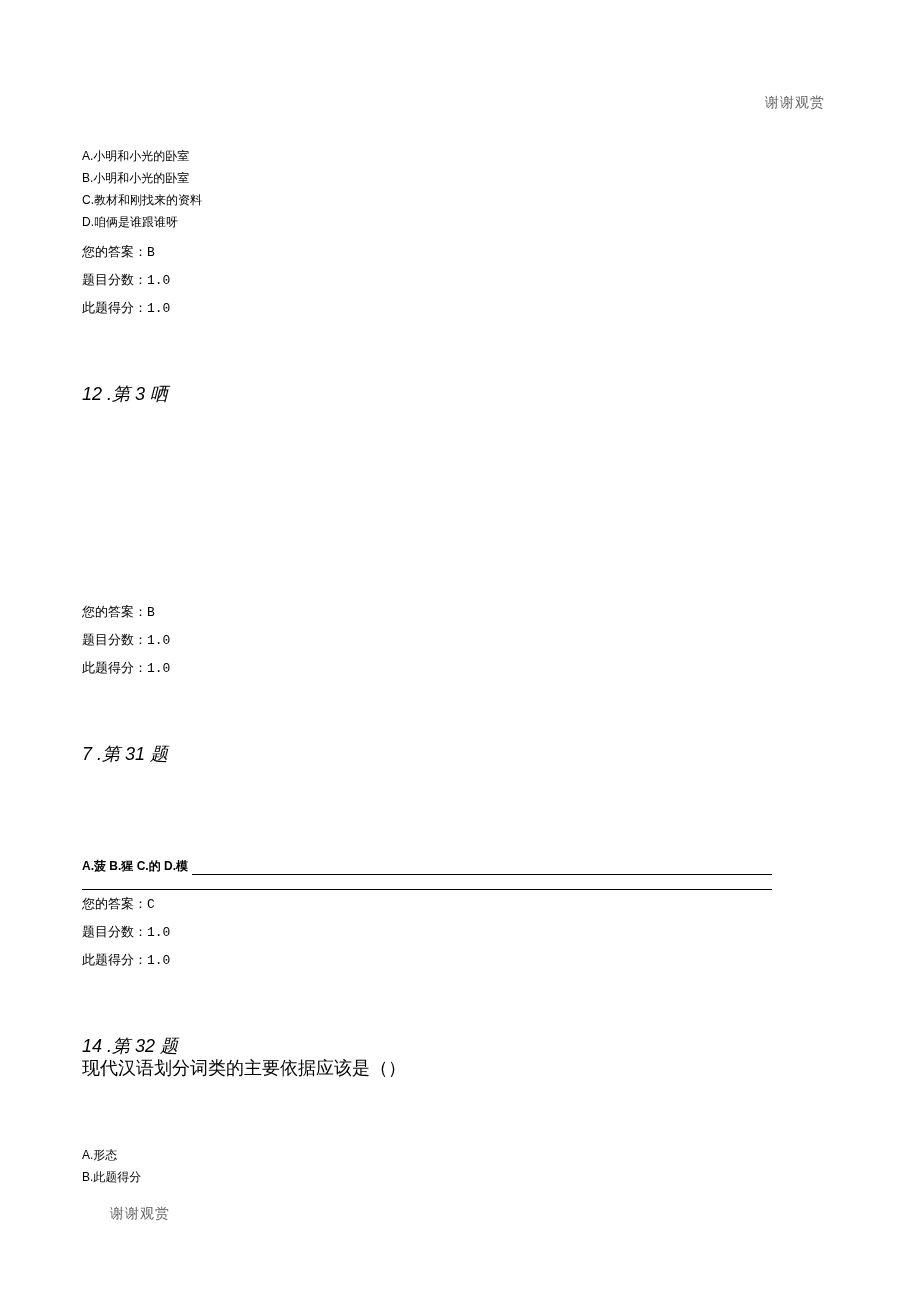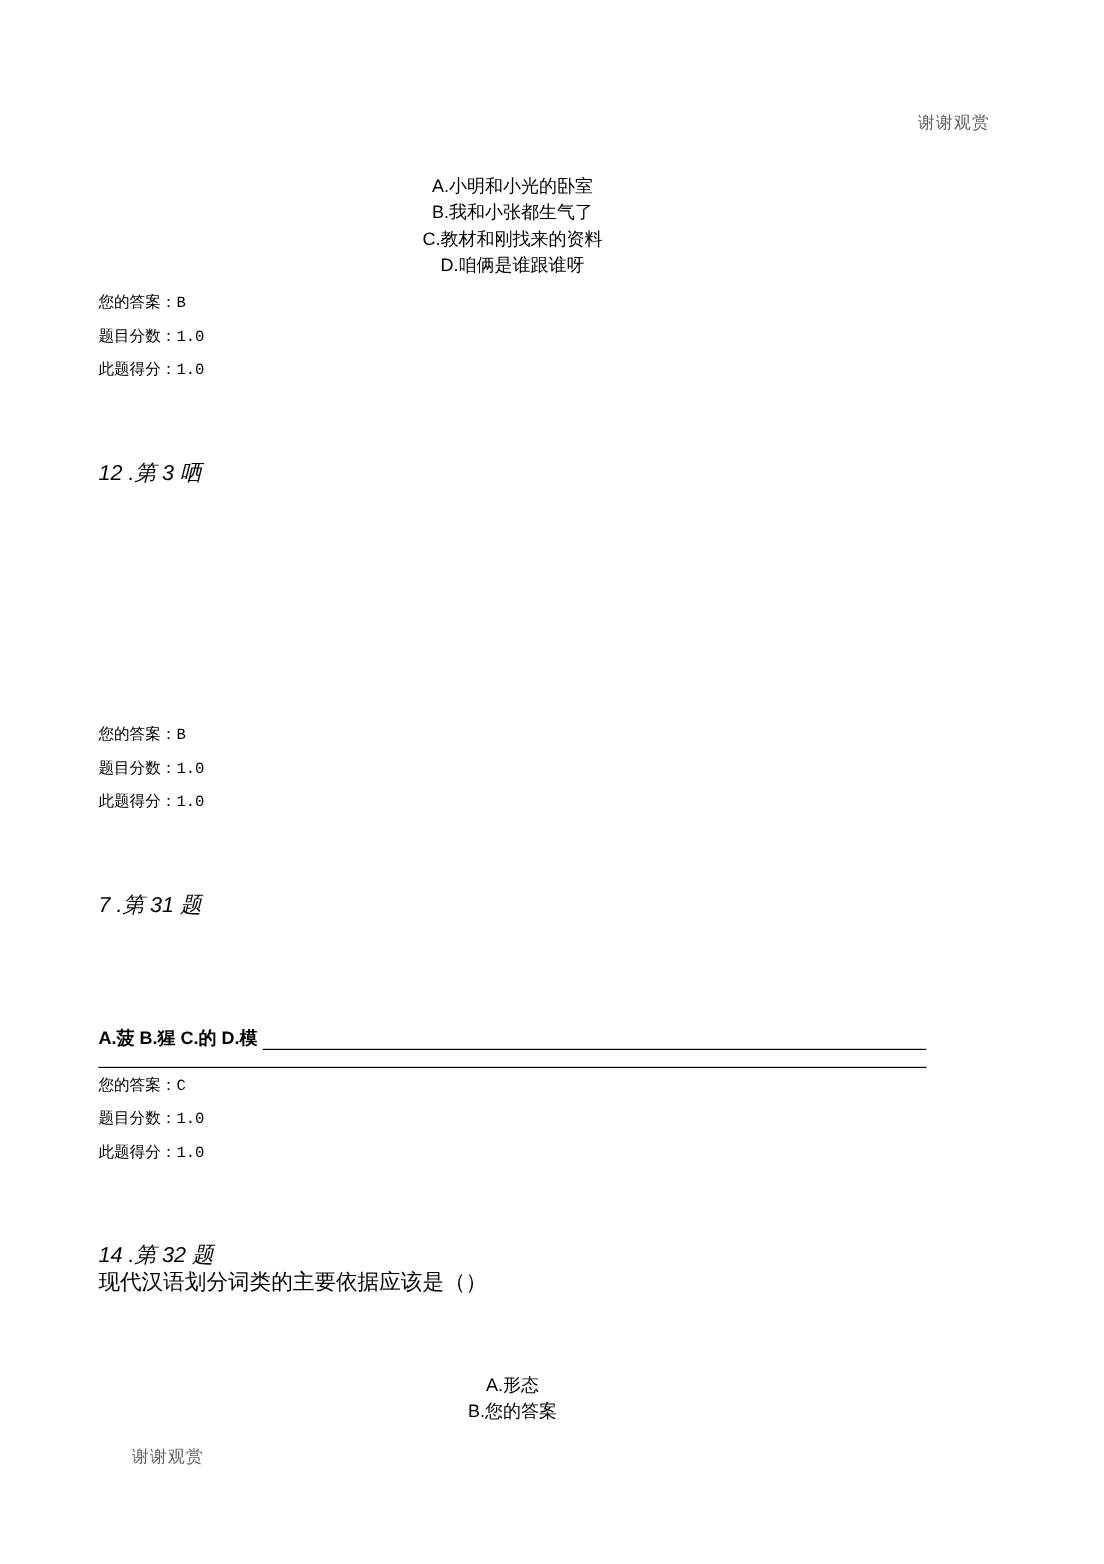--- a/index.html
+++ b/index.html
@@ -27,24 +27,23 @@
     color: #606060;
     letter-spacing: 1px;
   }
   .content {
     position: absolute;
     left: 82px;
     top: 145px;
     width: 690px;
   }
   .option-line {
-    font-size: 15px;
+    font-size: 12px;
     line-height: 22px;
     font-family: Arial, "SimSun", sans-serif;
-    text-align: center;
   }
   .meta-line {
     font-size: 13px;
     line-height: 16px;
     font-family: "SimSun", sans-serif;
     margin-top: 11px;
   }
   .meta-line .mono { font-family: "Courier New", monospace; }
   .q-header {
     font-size: 18px;
@@ -82,21 +81,21 @@
 </style>
 </head>
 <body>
 
 <div class="header-watermark">谢谢观赏</div>
 <div class="footer-watermark">谢谢观赏</div>
 
 <div class="content">
 
   <div class="option-line">A.小明和小光的卧室</div>
-  <div class="option-line">B.我和小张都生气了</div>
+  <div class="option-line">B.小明和小光的卧室</div>
   <div class="option-line">C.教材和刚找来的资料</div>
   <div class="option-line">D.咱俩是谁跟谁呀</div>
 
   <div class="meta-line">
     <span>您的答案：</span><span class="mono">B</span>
   </div>
   <div class="meta-line">
     <span>题目分数：</span><span class="mono">1.0</span>
   </div>
   <div class="meta-line">
@@ -142,15 +141,15 @@
   </div>
 
   <div class="spacer-qgap"></div>
 
   <div class="q-header">14 .第 32 题</div>
   <div class="q-text">现代汉语划分词类的主要依据应该是（）</div>
 
   <div class="spacer-med"></div>
 
   <div class="option-line">A.形态</div>
-  <div class="option-line">B.您的答案</div>
+  <div class="option-line">B.此题得分</div>
 
 </div>
 
 </body></html>

